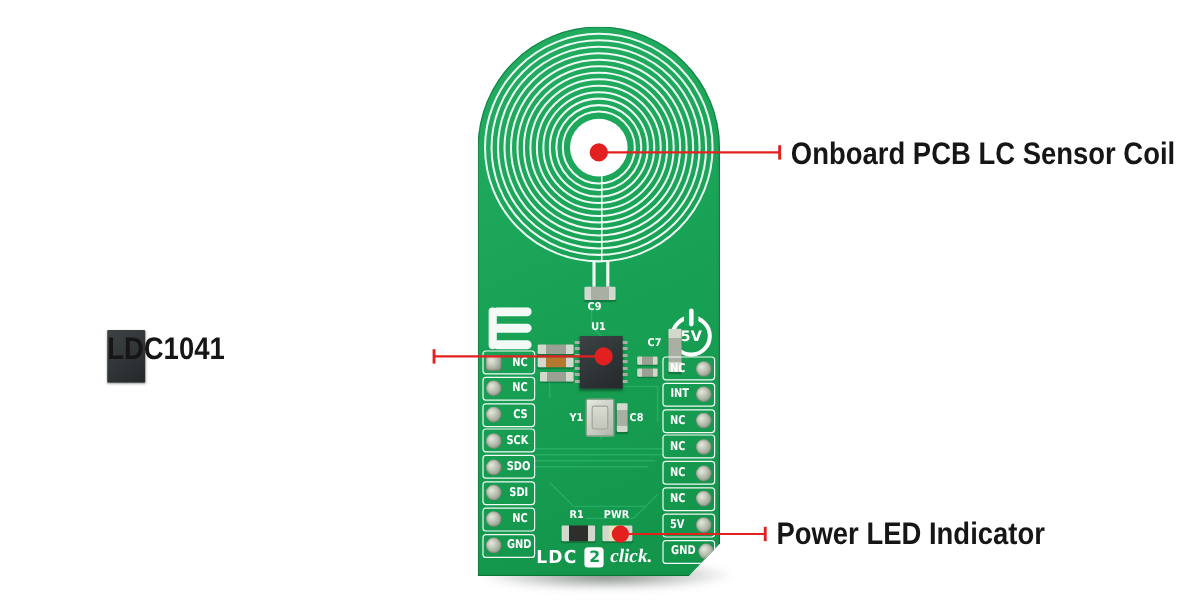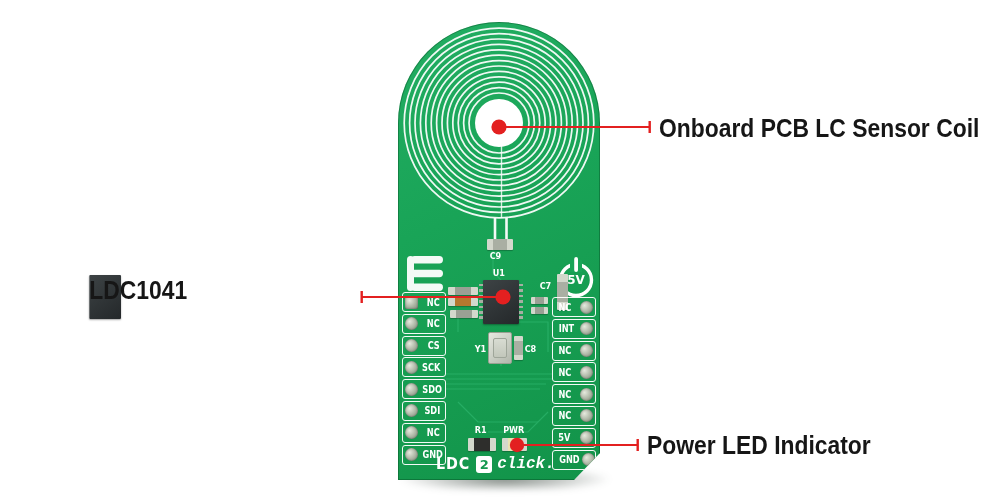--- a/index.html
+++ b/index.html
@@ -59,21 +59,21 @@
 
   
   .title-row { position:absolute; left:0; right:8px; top:433px; display:flex; gap:5px;
     justify-content:center; align-items:center; }
   .title-ldc { color:#fff; font-weight:bold; font-size:15px; font-family:"DejaVu Sans",sans-serif;
     letter-spacing:1px; transform:scaleX(.95); }
   .title-num { width:16px; height:17px; background:#fff; border-radius:3px; color:#13984f;
     font-weight:bold; font-size:13px; font-family:"DejaVu Sans",sans-serif;
     display:flex; align-items:center; justify-content:center; }
   .title-click { color:#fff; font-weight:bold; font-style:italic; font-size:16px;
-    font-family:Liberation Mono, monospace; }
+    font-family:Liberation Serif, serif; }
 
   
   .callout-svg { position:absolute; left:0; top:0; z-index:5; pointer-events:none; }
   .callout-label { position:absolute; z-index:6; color:#161616; font-weight:bold; font-size:26px;
     white-space:nowrap; transform:translateY(-50%) scaleX(.88); transform-origin:left center; }
   .callout-label.coil  { left:659px; top:128px; }
   .callout-label.chip  { right:644px; top:297px; transform-origin:right center; }
   .callout-label.led   { left:647px; top:445px; }
 </style>
 </head>

